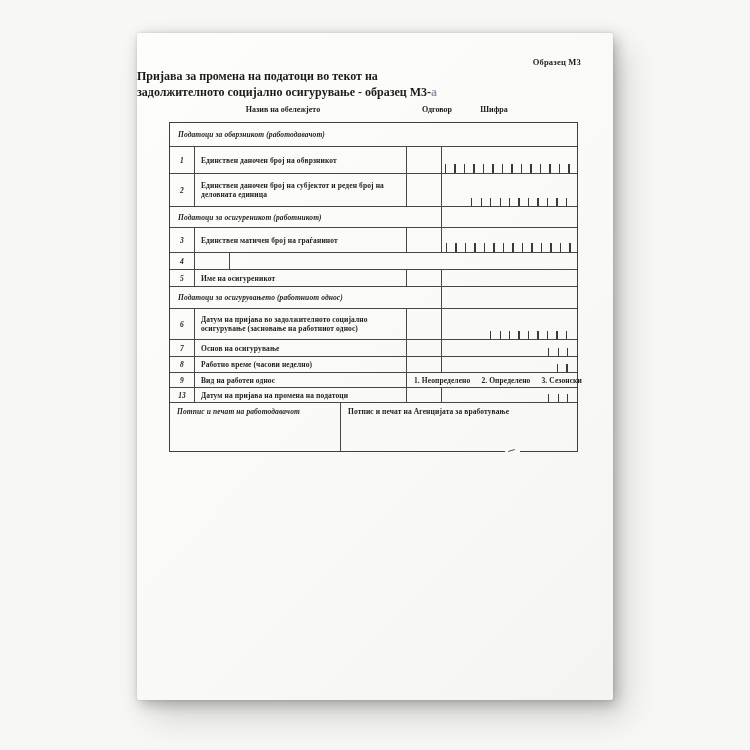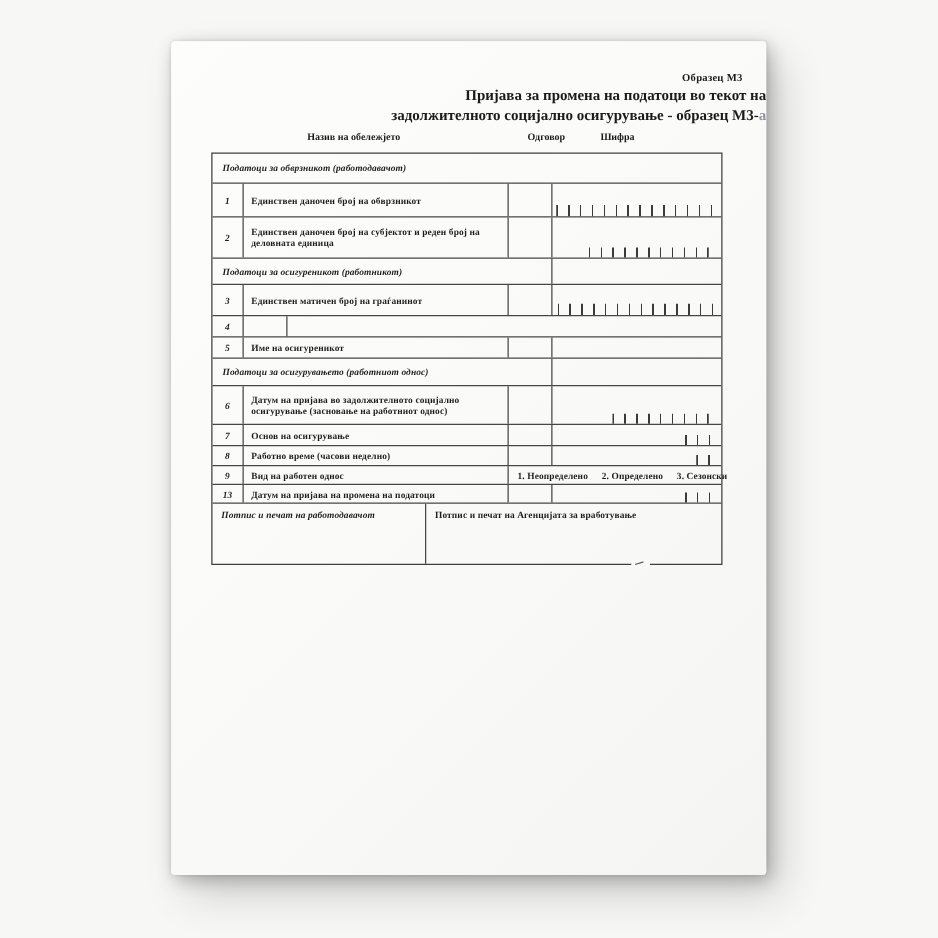--- a/index.html
+++ b/index.html
@@ -12,26 +12,26 @@
   .canvas{position:relative;width:750px;height:750px;}
   .paper{
     position:absolute;left:137px;top:33px;width:476px;height:667px;
     background:linear-gradient(135deg,#fdfdfc 0%,#f9f9f8 60%,#f4f4f3 100%);
     border-radius:3px;
     box-shadow:0 0 3px rgba(0,0,0,.12),
                3px 4px 14px rgba(0,0,0,.25),
                12px 16px 34px rgba(0,0,0,.16);
   }
   .corner-label{
-    position:absolute;top:24px;right:19px;
+    position:absolute;top:24px;right:32px;
     font-size:8.5px;font-weight:bold;letter-spacing:.2px;
   }
   .title{
     position:absolute;top:36px;left:0;right:0;
-    text-align:right;font-size:12px;font-weight:bold;line-height:15.5px;
+    text-align:left;font-size:12px;font-weight:bold;line-height:15.5px;
   }
   .title .suffix{color:#8e95a0;font-weight:bold;}
   .colheads{position:absolute;top:72px;left:0;right:0;height:12px;font-size:8px;font-weight:bold;padding-left:43px;}
   .colheads span{position:absolute;transform:translateX(-50%);white-space:nowrap;}
   .ch-name{left:146px;} .ch-answer{left:300px;} .ch-code{left:357px;}
 
   .ftable{
     position:absolute;left:32px;top:89px;width:409px;
     border:1.3px solid #3f3f3f;box-sizing:border-box;
     background:transparent;

